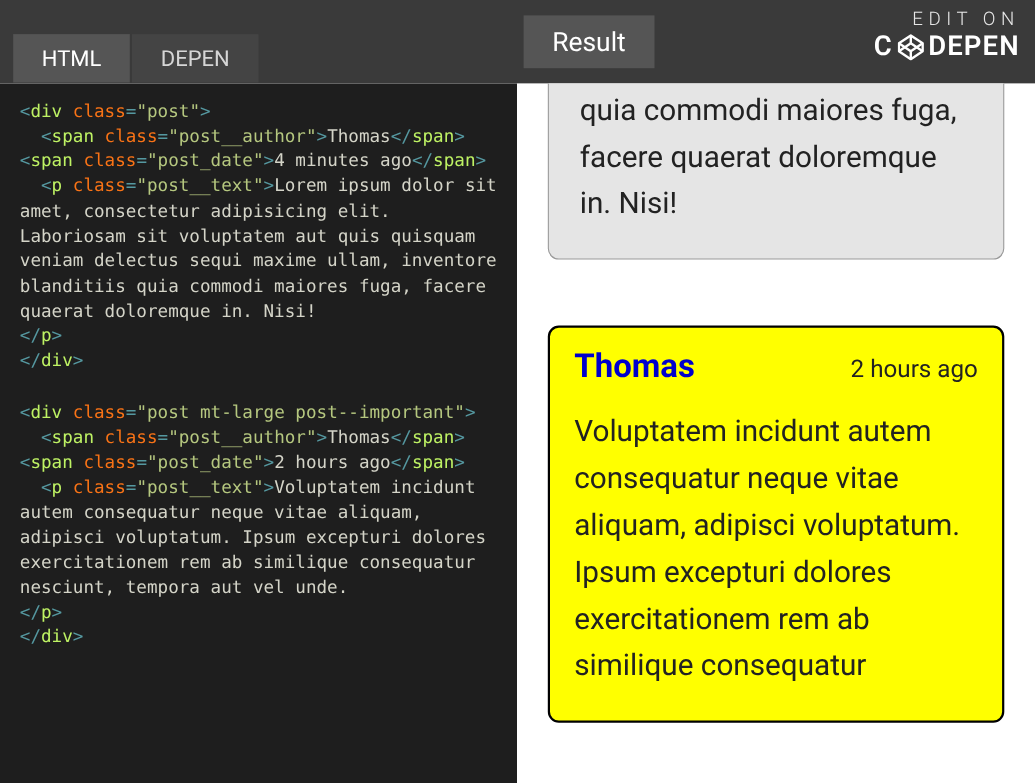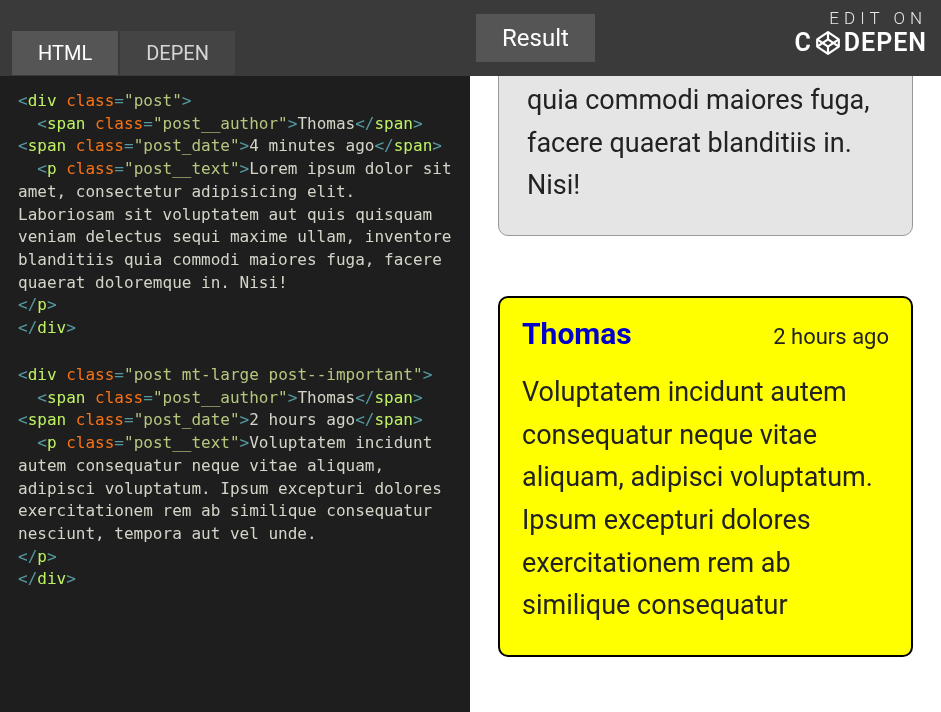--- a/index.html
+++ b/index.html
@@ -194,21 +194,21 @@
   <span class="tag-open">&lt;</span><span class="tag-name">span</span> <span class="attr-name">class</span><span class="tag-open">=</span><span class="attr-val">"post__author"</span><span class="tag-open">&gt;</span><span class="code-text">Thomas</span><span class="tag-open">&lt;/</span><span class="tag-name">span</span><span class="tag-open">&gt;</span>
 <span class="tag-open">&lt;</span><span class="tag-name">span</span> <span class="attr-name">class</span><span class="tag-open">=</span><span class="attr-val">"post_date"</span><span class="tag-open">&gt;</span><span class="code-text">2 hours ago</span><span class="tag-open">&lt;/</span><span class="tag-name">span</span><span class="tag-open">&gt;</span>
   <span class="tag-open">&lt;</span><span class="tag-name">p</span> <span class="attr-name">class</span><span class="tag-open">=</span><span class="attr-val">"post__text"</span><span class="tag-open">&gt;</span><span class="code-text">Voluptatem incidunt autem consequatur neque vitae aliquam, adipisci voluptatum. Ipsum excepturi dolores exercitationem rem ab similique consequatur nesciunt, tempora aut vel unde.</span>
 <span class="tag-open">&lt;/</span><span class="tag-name">p</span><span class="tag-open">&gt;</span>
 <span class="tag-open">&lt;/</span><span class="tag-name">div</span><span class="tag-open">&gt;</span></pre>
   </div>
 
   <div class="result-panel">
     <div class="post first-post-partial">
       <div style="height:80px;"></div>
-      <div class="post-text">quia commodi maiores fuga, facere quaerat blanditiis in. Nisi!</div>
+      <div class="post-text">quia commodi maiores fuga, facere quaerat doloremque in. Nisi!</div>
     </div>
     <div class="post important">
       <div class="post-header">
         <span class="post-author">Thomas</span>
         <span class="post-date">2 hours ago</span>
       </div>
       <div class="post-text">Voluptatem incidunt autem consequatur neque vitae aliquam, adipisci voluptatum. Ipsum excepturi dolores exercitationem rem ab similique consequatur</div>
     </div>
   </div>
 </div>

